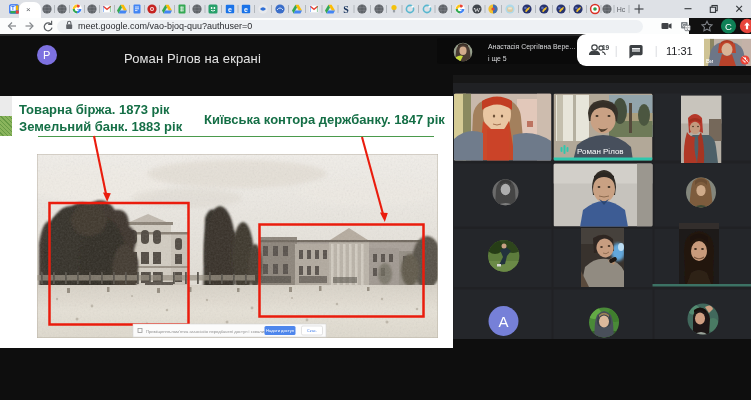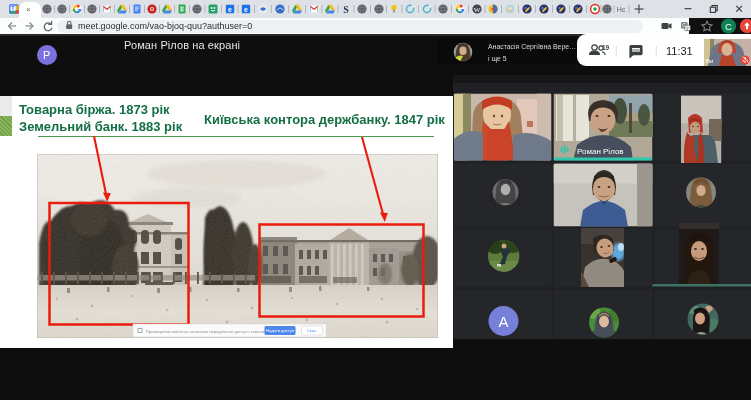--- a/index.html
+++ b/index.html
@@ -10,21 +10,21 @@
 #activetab{left:19px;top:2px;width:22px;height:16px;background:#fff;border-radius:7px 7px 0 0;}
 #activetab .x{position:absolute;left:7px;top:3px;font-size:8px;color:#5f6368;}
 
 #tb{left:0;top:18px;width:689px;height:16px;background:#fcfdfd;}
 #pill{left:57px;top:1.5px;width:586px;height:13px;background:#eef1f4;border-radius:6.5px;position:absolute;}
 .urltxt{position:absolute;left:78px;top:3px;font-size:9px;color:#2b2d31;letter-spacing:0px;}
 
 #meet{left:0;top:34px;width:751px;height:366px;background:#0e0e0e;}
 #topline{left:0;top:0;width:751px;height:2px;background:#2a2a2a;}
 #pavatar{left:36.5px;top:10.5px;width:20.5px;height:20.5px;border-radius:50%;background:#7d71e0;color:#fff;font-size:11px;text-align:center;line-height:21px;}
-#ptitle{left:124px;top:5px;font-size:11px;color:#e4e4e4;letter-spacing:0.1px;}
+#ptitle{left:124px;top:17px;font-size:13px;color:#e4e4e4;letter-spacing:0.1px;}
 #chip{left:437px;top:3.5px;width:141px;height:26px;background:#0a0a0a;border-radius:3px;}
 #chipname{left:51px;top:5.5px;font-size:6.9px;color:#d9dadc;position:absolute;white-space:nowrap;}
 #chipmore{left:51px;top:17px;font-size:6.9px;color:#d9dadc;position:absolute;}
 #wpanel{left:577px;top:0px;width:174px;height:31.5px;background:#ffffff;border-radius:9px 0 0 9px;}
 #time{left:666px;top:10.5px;font-size:11px;color:#202124;}
 #p19{left:602px;top:9.5px;font-size:6.5px;color:#3c4043;font-weight:bold;}
 
 #slide{left:0;top:62px;width:453px;height:251.5px;background:#ffffff;}
 #grsliver{left:0;top:0;width:12px;height:20px;background:#ebebeb;position:absolute;}
 #grsq{left:0;top:20px;width:12px;height:20px;position:absolute;background:

